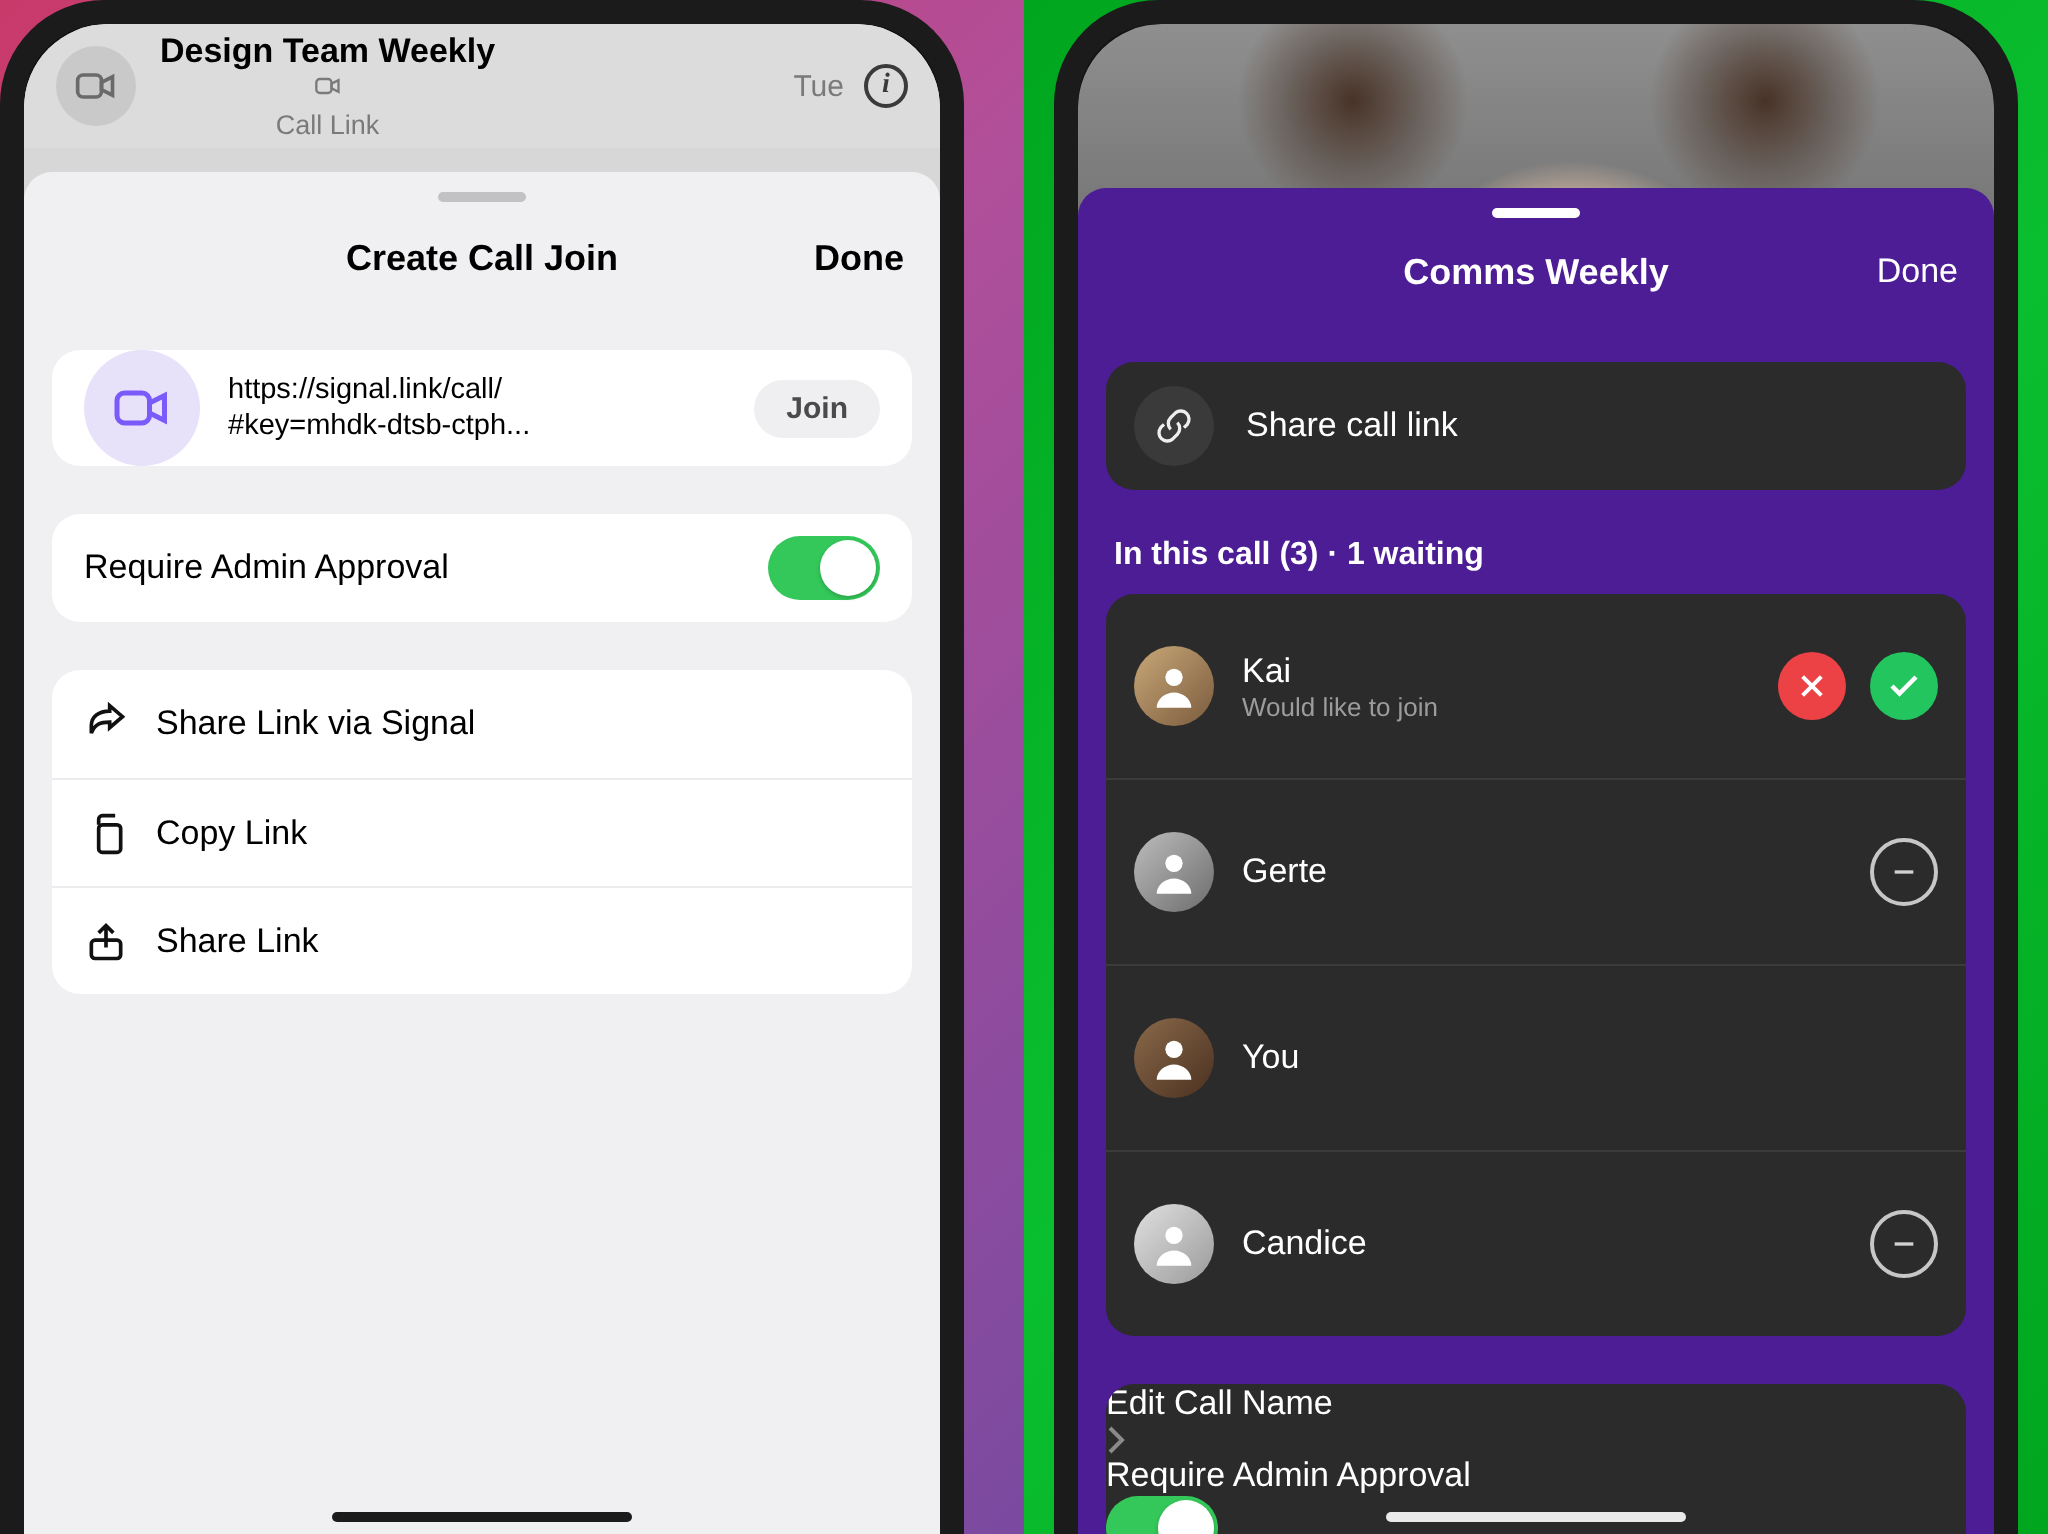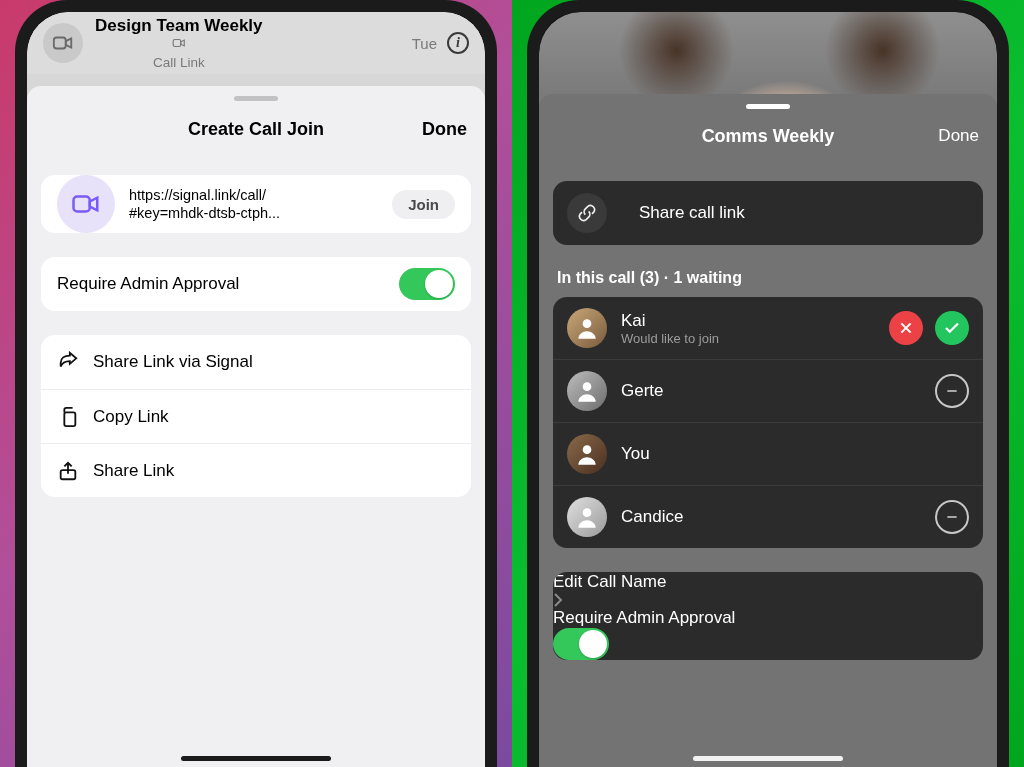--- a/index.html
+++ b/index.html
@@ -1,18 +1,18 @@
 <!DOCTYPE html>
 <html><head>
 <meta charset="utf-8">
 <style>
   * { box-sizing: border-box; margin: 0; padding: 0; }
   html, body { width: 1024px; height: 767px; overflow: hidden; font-family: -apple-system, 'Helvetica Neue', Arial, sans-serif; }
   .stage { display: flex; width: 1024px; height: 767px; }
-  .bg-left { width: 512px; height: 767px; background: linear-gradient(135deg,#c93a6a 0%, #b14f9a 45%, #7a4aa0 100%); display:flex; justify-content:center; }
+  .bg-left { width: 512px; height: 767px; background: linear-gradient(135deg,#c93a6a 0%, #b14f9a 45%, #7a4aa0 100%); display:flex; justify-content:flex-start; }
   .bg-right{ width: 512px; height: 767px; background: linear-gradient(135deg,#00a61e 0%, #0abf2f 50%, #00a61e 100%); display:flex; justify-content:center; }
 
   
   .phone { position: relative; width: 482px; height: 767px; background:#111; border-radius: 52px 52px 0 0; border-left:12px solid #1b1b1b; border-right:12px solid #1b1b1b; border-top:12px solid #1b1b1b; overflow:hidden; }
   .phone .btn-edge { position:absolute; left:-16px; width:6px; background:#222; border-radius:3px; }
   .phone .btn-edge.e1 { top:90px; height:30px; }
   .phone .btn-edge.e2 { top:150px; height:55px; }
   .phone .btn-edge.e3 { top:215px; height:55px; }
   .phone .btn-edge.r { left:auto; right:-16px; top:175px; height:85px; }
   .screen { position:absolute; inset:0; border-radius:42px 42px 0 0; overflow:hidden; }
@@ -50,35 +50,35 @@
   .switch { position:relative; width:56px;height:32px;background:#34c759;border-radius:16px; }
   .switch .knob { position:absolute; top:2px; right:2px; width:28px;height:28px;background:#fff;border-radius:50%; box-shadow:0 1px 2px rgba(0,0,0,.2);}
 
   
   .right .screen { background:#000; }
   .right .video  { position:absolute; top:0; left:0; right:0; height:96px; background:
       radial-gradient(150px 120px at 54% 140%, #eacfb8 0%, #d9b89f 34%, rgba(0,0,0,0) 55%),
       radial-gradient(80px 80px at 30% 40%, #4a3325 0%, rgba(0,0,0,0) 72%),
       radial-gradient(80px 80px at 75% 40%, #4a3325 0%, rgba(0,0,0,0) 72%),
       linear-gradient(#8f8f8f,#777); filter:saturate(.9); }
-  .right .sheet2 { position:absolute; top:82px; left:0; right:0; bottom:0; background:#737373; border-radius:14px 14px 0 0; padding:0 14px 14px; color:#fff;}
+  .right .sheet2 { position:absolute; top:82px; left:0; right:0; bottom:0; background:#4c1d95; border-radius:14px 14px 0 0; padding:0 14px 14px; color:#fff;}
   .right .grabber2 { width:44px;height:5px;background:#fff;border-radius:3px;margin:10px auto 4px; }
   .right .sheet-header2 { position:relative; height:46px; display:flex; align-items:center; justify-content:center; }
   .right .title2 { font-weight:600; font-size:18px; }
   .right .done2 { position:absolute; right:4px; font-size:17px; }
 
   .dcard { background:#2b2b2b; border-radius:14px; overflow:hidden; }
   .dcard .row { border-top-color:#3b3b3b; }
   .dcard .row-lbl { color:#fff; }
-  .share-row { display:flex; align-items:center; padding:12px 14px; gap:32px; margin-top:22px;}
+  .share-row { display:flex; align-items:center; padding:12px 14px; gap:16px; margin-top:22px;}
   .link-circle { width:40px;height:40px;border-radius:50%;background:#3a3a3a;display:flex;align-items:center;justify-content:center;color:#eee; }
 
   .section-lbl { margin:24px 4px 10px; font-size:16px; font-weight:600; }
 
-  .person-row { display:flex; align-items:center; padding:11px 14px; gap:14px; }
+  .person-row { display:flex; align-items:center; padding:26px 14px; gap:14px; }
   .person-row + .person-row { border-top:1px solid #3b3b3b; }
   .avatar-c { width:40px;height:40px;border-radius:50%; background:#6d6d6d; display:flex;align-items:center;justify-content:center; }
   .avatar-c svg { width:26px;height:26px; }
   .pname { font-size:17px; }
   .psub { font-size:13px; color:#9c9c9c; }
   .pend { margin-left:auto; display:flex; gap:12px; align-items:center; }
   .circ { width:34px;height:34px;border-radius:50%;display:flex;align-items:center;justify-content:center;}
   .circ.red { background:#ed4245; color:#fff; }
   .circ.green{ background:#23c55e; color:#fff; }
   .circ.out { border:2px solid #c7c7c7; color:#d2d2d2; }

